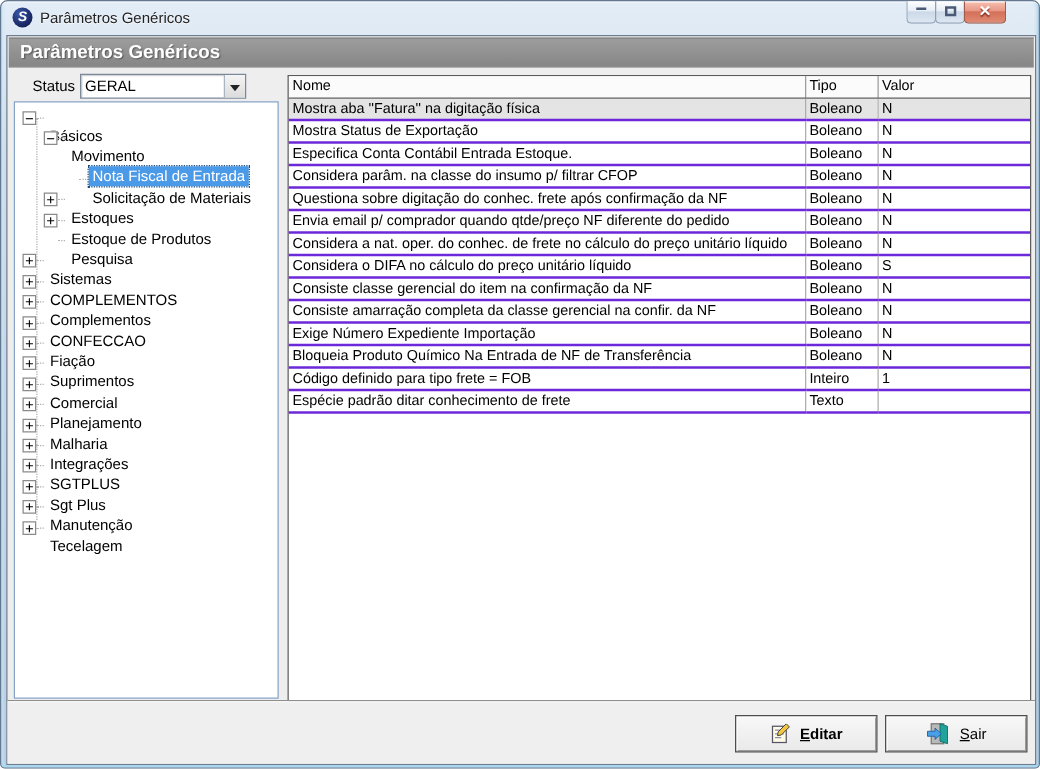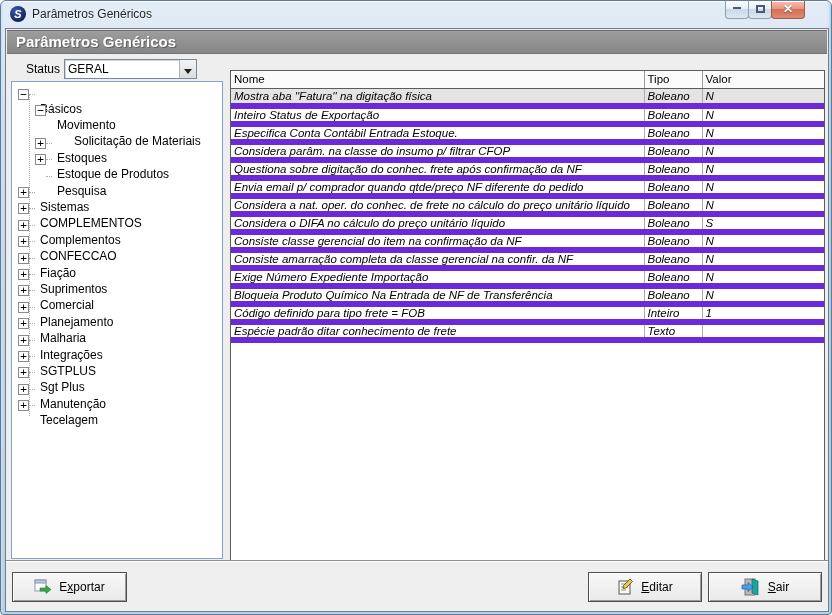--- a/index.html
+++ b/index.html
@@ -89,56 +89,56 @@
   .expand-box { position:relative; width:11px; height:11px; flex:0 0 11px;
     border:1px solid #8a8a8a; background:#fff; color:#000;
     font-size:11px; line-height:9px; text-align:center; font-family:"DejaVu Sans Mono",monospace; }
   .expand-spacer { width:11px; flex:0 0 11px; }
   .tree-stub { width:6px; flex:0 0 6px; border-top:1px dotted #b0b0b0; height:0; margin-right:2px; }
   .tree-label { padding:1px 3px;margin-top:29px; }
   .tree-label.selected { background:#4b9ae8; color:#fff; outline:1px dotted #1c4d82; }
 
   
   .grid-panel {
-    position:absolute; left:224px; top:41px; width:595px; height:501px;
+    position:absolute; left:224px; top:31px; width:595px; height:501px;
     background:#fff; border:1px solid #5c5c5c;
   }
   table.grid { border-collapse:collapse; table-layout:fixed; width:593px; font-size:11.5px; }
   table.grid col.c-nome { width:413px; }
   table.grid col.c-tipo { width:58px; }
   table.grid col.c-valor { width:122px; }
   table.grid th {
     height:17px; text-align:left; font-weight:normal; padding:0 3px;
     background:#fbfbfb; border-right:1px solid #9a9a9a; border-bottom:1px solid #5c5c5c;
     color:#000; overflow:hidden; white-space:nowrap;
   }
   table.grid th:last-child { border-right:none; }
   table.grid td {
-    height:18px; padding:0 3px; border-right:1px solid #adadad; border-bottom:6px solid #6d28d9;
-    color:#000; overflow:hidden; white-space:nowrap;font-style:italic;
+    height:18px; padding:0 3px; border-right:1px solid #adadad; border-bottom:2px solid #6d28d9;
+    color:#000; overflow:hidden; white-space:nowrap;
   }
   table.grid td:last-child { border-right:none; }
   table.grid tr.selected td { background:#e4e4e4; }
 
   
   .divider { position:absolute; left:0; top:531px; width:822px; height:2px;
     border-top:1px solid #8f8f8f; border-bottom:1px solid #fff; }
   .bottom-bar { position:absolute; left:0; top:533px; width:822px; height:49px; background:#efefef; }
   .btn {
     position:absolute; top:10px; height:30px; width:115px;
     background:linear-gradient(180deg,#f8f8f8,#e9e9e9);
     border:1px solid #4e4e4e;
     box-shadow:inset 1px 1px 0 #ffffff, inset -1px -1px 0 #9b9b9b;
     display:flex; align-items:center; justify-content:center; gap:7px;
     font-size:12px; color:#000; cursor:default;
   }
   .btn u { text-decoration:underline; }
   .btn svg { flex:0 0 auto; }
   .btn-exportar { left:6px; }
-  .btn-editar { left:582px; width:114px; }
+  .btn-editar { left:582px; width:114px;font-weight:bold; }
   .btn-sair { left:702px; width:114px; }
 </style>
 </head>
 <body>
 
 <div class="window">
 
   <div class="titlebar">
     <div class="app-icon">S</div>
     <div class="win-title">Parâmetros Genéricos</div>
@@ -168,20 +168,26 @@
             <span style="flex: 0 0 auto; width: 4px;"></span>
             <span class="expand-box">−</span>
             <span class="tree-stub"></span>
             <span class="tree-label">Básicos</span>
           </div>
           <div class="tree-row">
             <span style="flex: 0 0 auto; width: 21px;"></span>
             <span class="expand-box">−</span>
             <span class="tree-stub"></span>
             <span class="tree-label">Movimento</span>
+          </div>
+          <div class="tree-row">
+            <span style="flex: 0 0 auto; width: 38px;"></span>
+            <span class="expand-spacer"></span>
+            <span class="tree-stub"></span>
+            <span class="tree-label selected">Nota Fiscal de Entrada</span>
           </div>
           <div class="tree-row">
             <span style="flex: 0 0 auto; width: 38px;"></span>
             <span class="expand-spacer"></span>
             <span class="tree-stub"></span>
             <span class="tree-label">Solicitação de Materiais</span>
           </div>
           <div class="tree-row">
             <span style="flex: 0 0 auto; width: 21px;"></span>
             <span class="expand-box">+</span>
@@ -301,21 +307,21 @@
             <th>Valor</th>
           </tr>
         </thead>
         <tbody id="grid-body">
             <tr class="selected">
               <td>Mostra aba ''Fatura'' na digitação física</td>
               <td>Boleano</td>
               <td>N</td>
             </tr>
             <tr>
-              <td>Inteiro Status de Exportação</td>
+              <td>Mostra Status de Exportação</td>
               <td>Boleano</td>
               <td>N</td>
             </tr>
             <tr>
               <td>Especifica Conta Contábil Entrada Estoque.</td>
               <td>Boleano</td>
               <td>N</td>
             </tr>
             <tr>
               <td>Considera parâm. na classe do insumo p/ filtrar CFOP</td>
@@ -372,28 +378,20 @@
               <td>Texto</td>
               <td></td>
             </tr>
           </tbody>
       </table>
     </div>
 
     <div class="divider"></div>
 
     <div class="bottom-bar">
-      <div class="btn btn-exportar">
-        <svg width="18" height="16" viewBox="0 0 18 16">
-          <rect x="1" y="1" width="11" height="11" fill="#ffffff" stroke="#8899aa"></rect>
-          <rect x="1" y="1" width="11" height="3" fill="#b8cce4" stroke="#8899aa"></rect>
-          <path d="M6 9 L12 9 L12 6.5 L17 10.5 L12 14.5 L12 12 L6 12 Z" fill="#35a846" stroke="#1d7a2e" stroke-width="0.6"></path>
-        </svg>
-        <span>E<u>x</u>portar</span>
-      </div>
       <div class="btn btn-editar">
         <svg width="17" height="17" viewBox="0 0 17 17">
           <rect x="2" y="2" width="11" height="13" fill="#fffbe6" stroke="#556"></rect>
           <line x1="4" y1="5" x2="11" y2="5" stroke="#8893a8" stroke-width="1"></line>
           <line x1="4" y1="8" x2="11" y2="8" stroke="#8893a8" stroke-width="1"></line>
           <line x1="4" y1="11" x2="9" y2="11" stroke="#8893a8" stroke-width="1"></line>
           <path d="M15.5 2.5 L13 0 L6.5 6.5 L6 9.5 L9 9 Z" fill="#f4c542" stroke="#444" stroke-width="0.8"></path>
         </svg>
         <span><u>E</u>ditar</span>
       </div>

